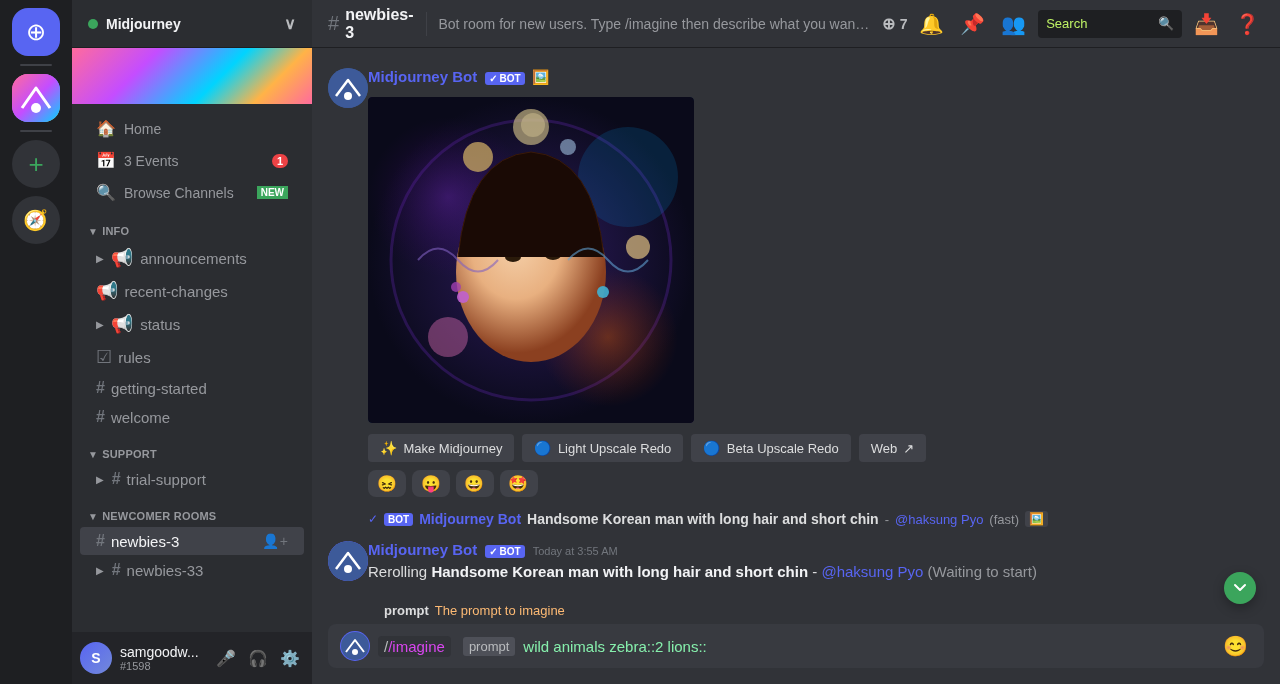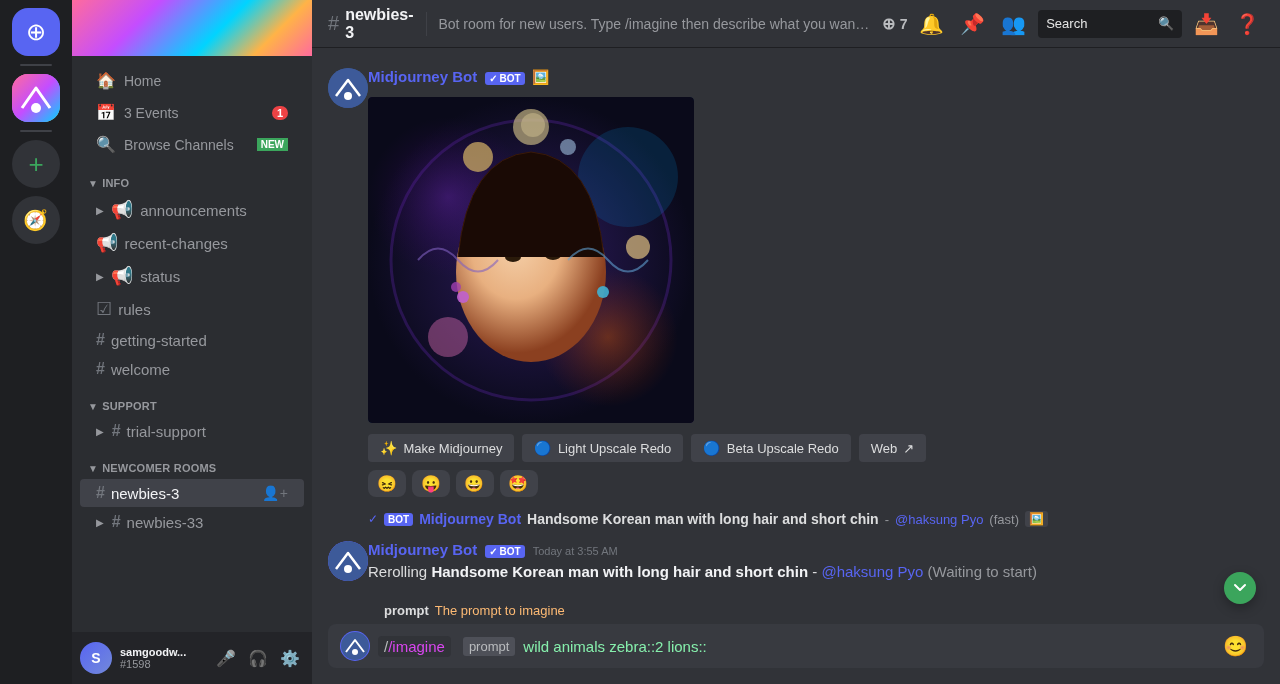--- a/index.html
+++ b/index.html
@@ -134,21 +134,21 @@
       gap: 8px;
     }
     .user-avatar {
       width: 32px; height: 32px; border-radius: 50%;
       background: #5865f2;
       display: flex; align-items: center; justify-content: center;
       color: white; font-size: 14px; font-weight: 600;
       flex-shrink: 0;
     }
     .user-info { flex: 1; min-width: 0; }
-    .user-name { font-size: 11px; font-weight: 700; color: #f2f3f5; }
+    .user-name { font-size: 14px; font-weight: 400; color: #f2f3f5; }
     .user-discrim { font-size: 11px; color: #96989d; }
     .user-controls { display: flex; gap: 4px; }
     .user-control-btn {
       width: 28px; height: 28px;
       border-radius: 4px;
       background: transparent;
       border: none;
       color: #b9bbbe;
       cursor: pointer;
       display: flex; align-items: center; justify-content: center;
@@ -213,21 +213,21 @@
 
     .search-bar {
       background: #1e1f22;
       border-radius: 4px;
       padding: 8px 8px;
       display: flex;
       align-items: center;
       gap: 6px;
       width: 144px;
       height: 28px;
-      color: #e5e5e5;
+      color: #bef264;
       font-size: 13px;
       cursor: text;
     }
 
     
     .messages-area {
       flex: 1;
       overflow-y: auto;
       padding: 16px 16px 0;
       display: flex;
@@ -465,20 +465,27 @@
       <path d="M10 34 L24 14 L38 34" fill="none" stroke="white" stroke-width="3" stroke-linejoin="round"></path>
       <circle cx="24" cy="34" r="5" fill="white"></circle>
     </svg>
   </div>
   <div class="server-divider"></div>
   <div class="server-icon add-server" style="background: #313338; color: #3ba55c; font-size: 26px; font-weight: 300;">+</div>
   <div class="server-icon discover-icon" style="background: #313338; color: #3ba55c; font-size: 20px;">🧭</div>
 </div>
 
 <div class="channel-sidebar">
+  <div class="server-header">
+    <div class="server-header-title">
+      <div class="online-dot"></div>
+      <span>Midjourney</span>
+    </div>
+    <span class="server-header-chevron">∨</span>
+  </div>
   <div class="sidebar-banner" style="background: linear-gradient(135deg, #ff6b9d 0%, #c44dff 30%, #00d4ff 60%, #ffb347 80%, #ff6b9d 100%); height: 56px;"></div>
 
   <div class="channel-list">
 
     <div class="nav-item">
       <span class="icon">🏠</span>
       <span>Home</span>
     </div>
     <div class="nav-item">
       <span class="icon">📅</span>

